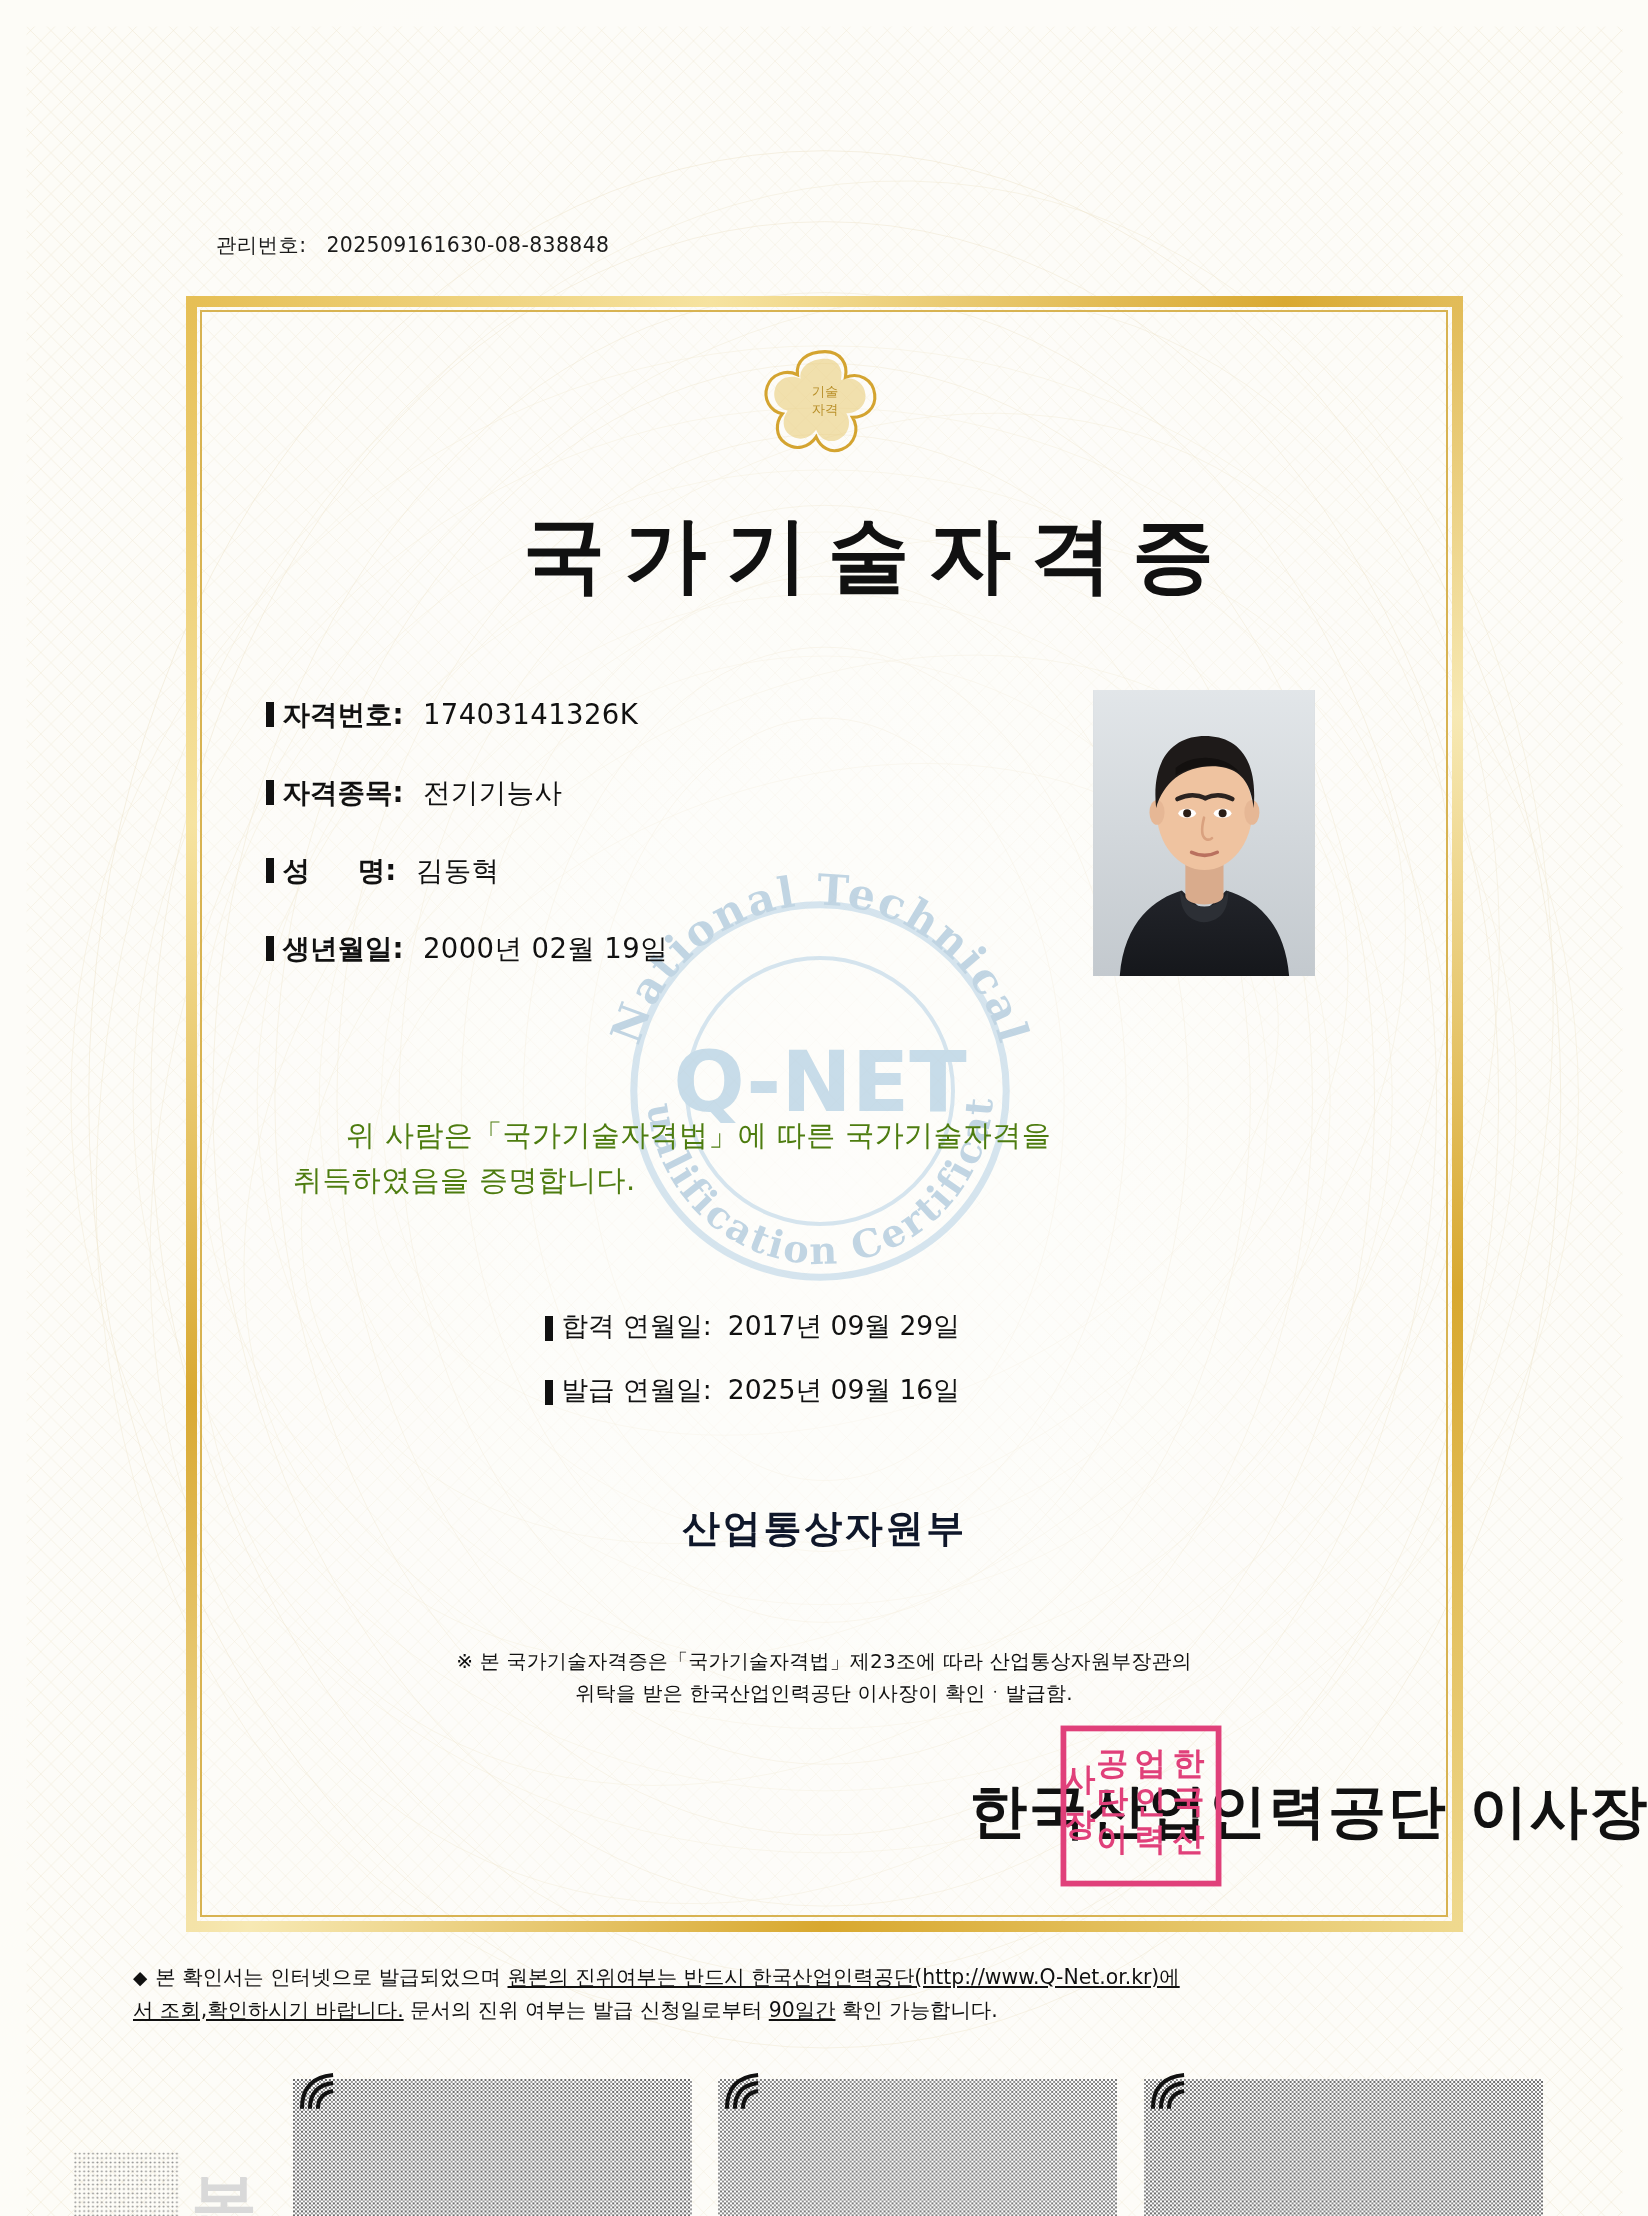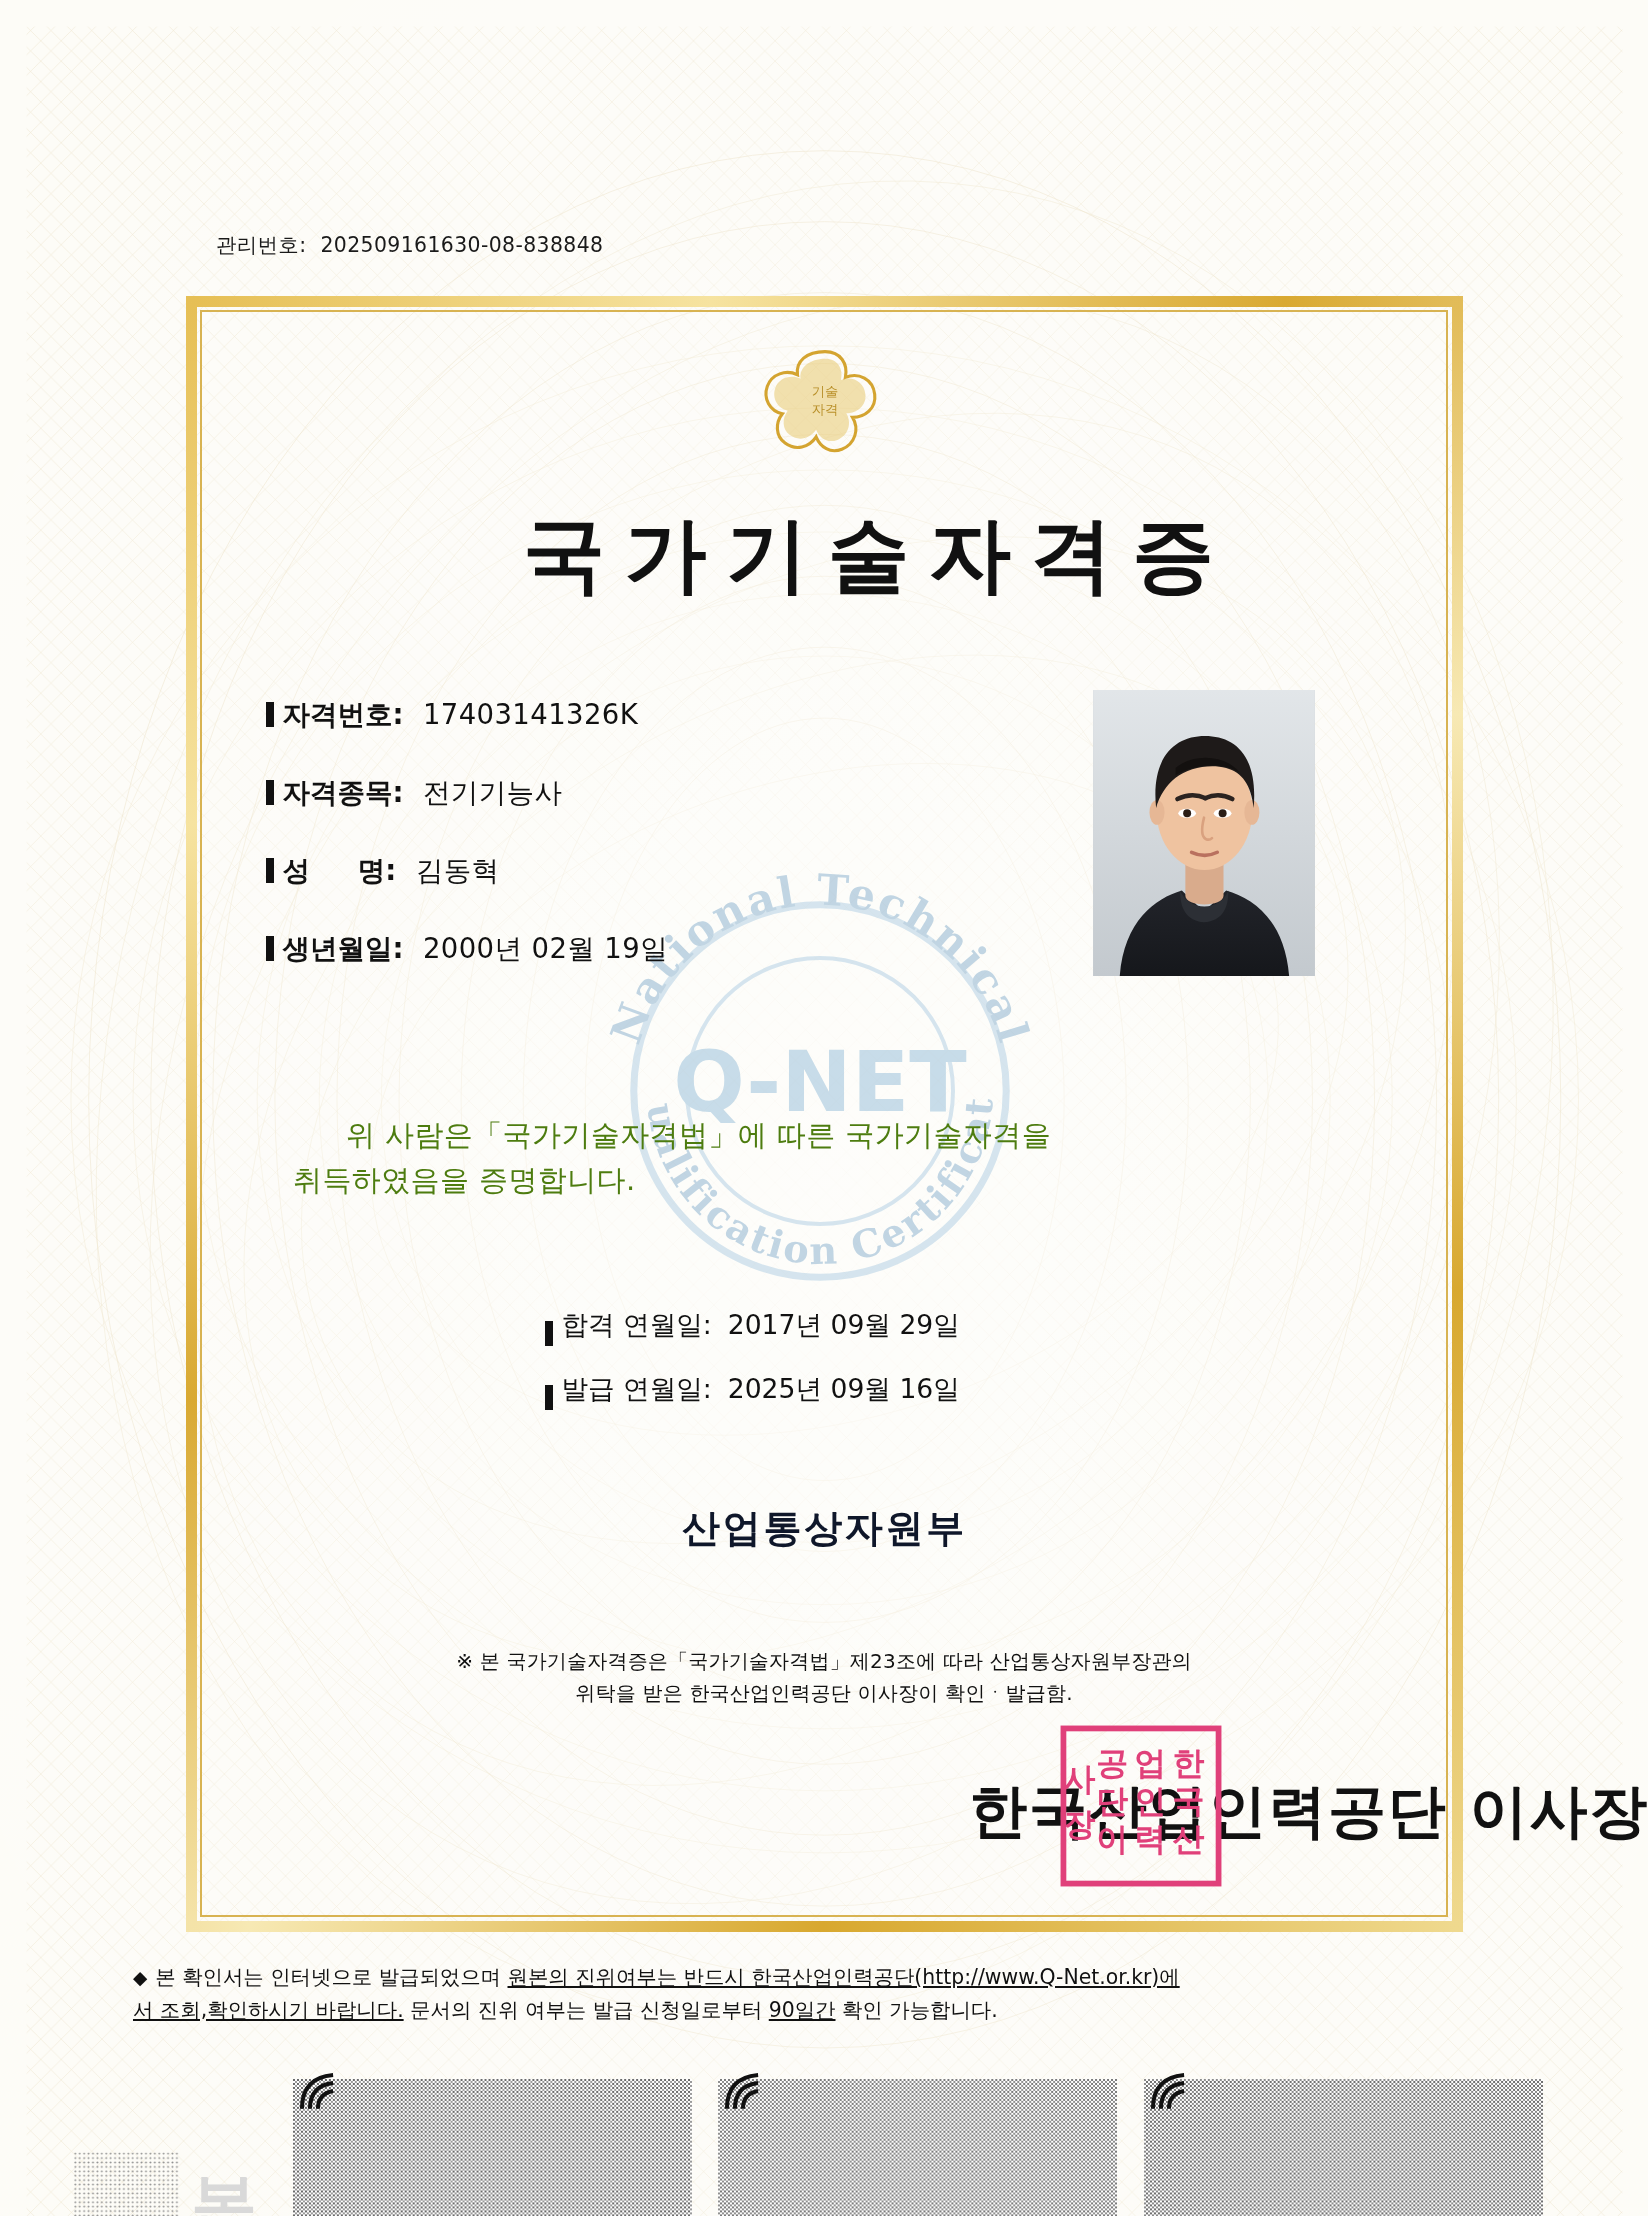--- a/index.html
+++ b/index.html
@@ -33,21 +33,21 @@
   .mgmt-no {
     position: absolute;
     left: 216px;
     top: 231px;
     font-size: 20.4px;
     letter-spacing: 0.4px;
     color: #1a1a1a;
     font-family: "DejaVu Sans", sans-serif;
     white-space: nowrap;
   }
-  .mgmt-no .label { margin-right: 14px; }
+  .mgmt-no .label { margin-right: 20px; }
 
   
   .frame-outer {
     position: absolute;
     left: 186px;
     top: 296px;
     width: 1277px;
     height: 1636px;
     border: 11.5px solid;
     border-image: linear-gradient(135deg,#e6bf55 0%, #f6e3a0 18%, #d9a932 38%, #f7e9b4 58%, #d8a82f 78%, #efd98e 100%) 1;
@@ -166,21 +166,21 @@
 
   
   .dates {
     position: absolute;
     left: 545px;
     top: 1308px;
     width: 842px;
   }
   .date-row {
     display: flex;
-    align-items: flex-end;
+    align-items: center;
     margin-bottom: 29px;
     height: 35px;
   }
   .date-label {
     font-size: 26.6px;
     color: #111;
     font-family: "DejaVu Sans", sans-serif;
   }
   .date-value {
     font-size: 26.6px;

